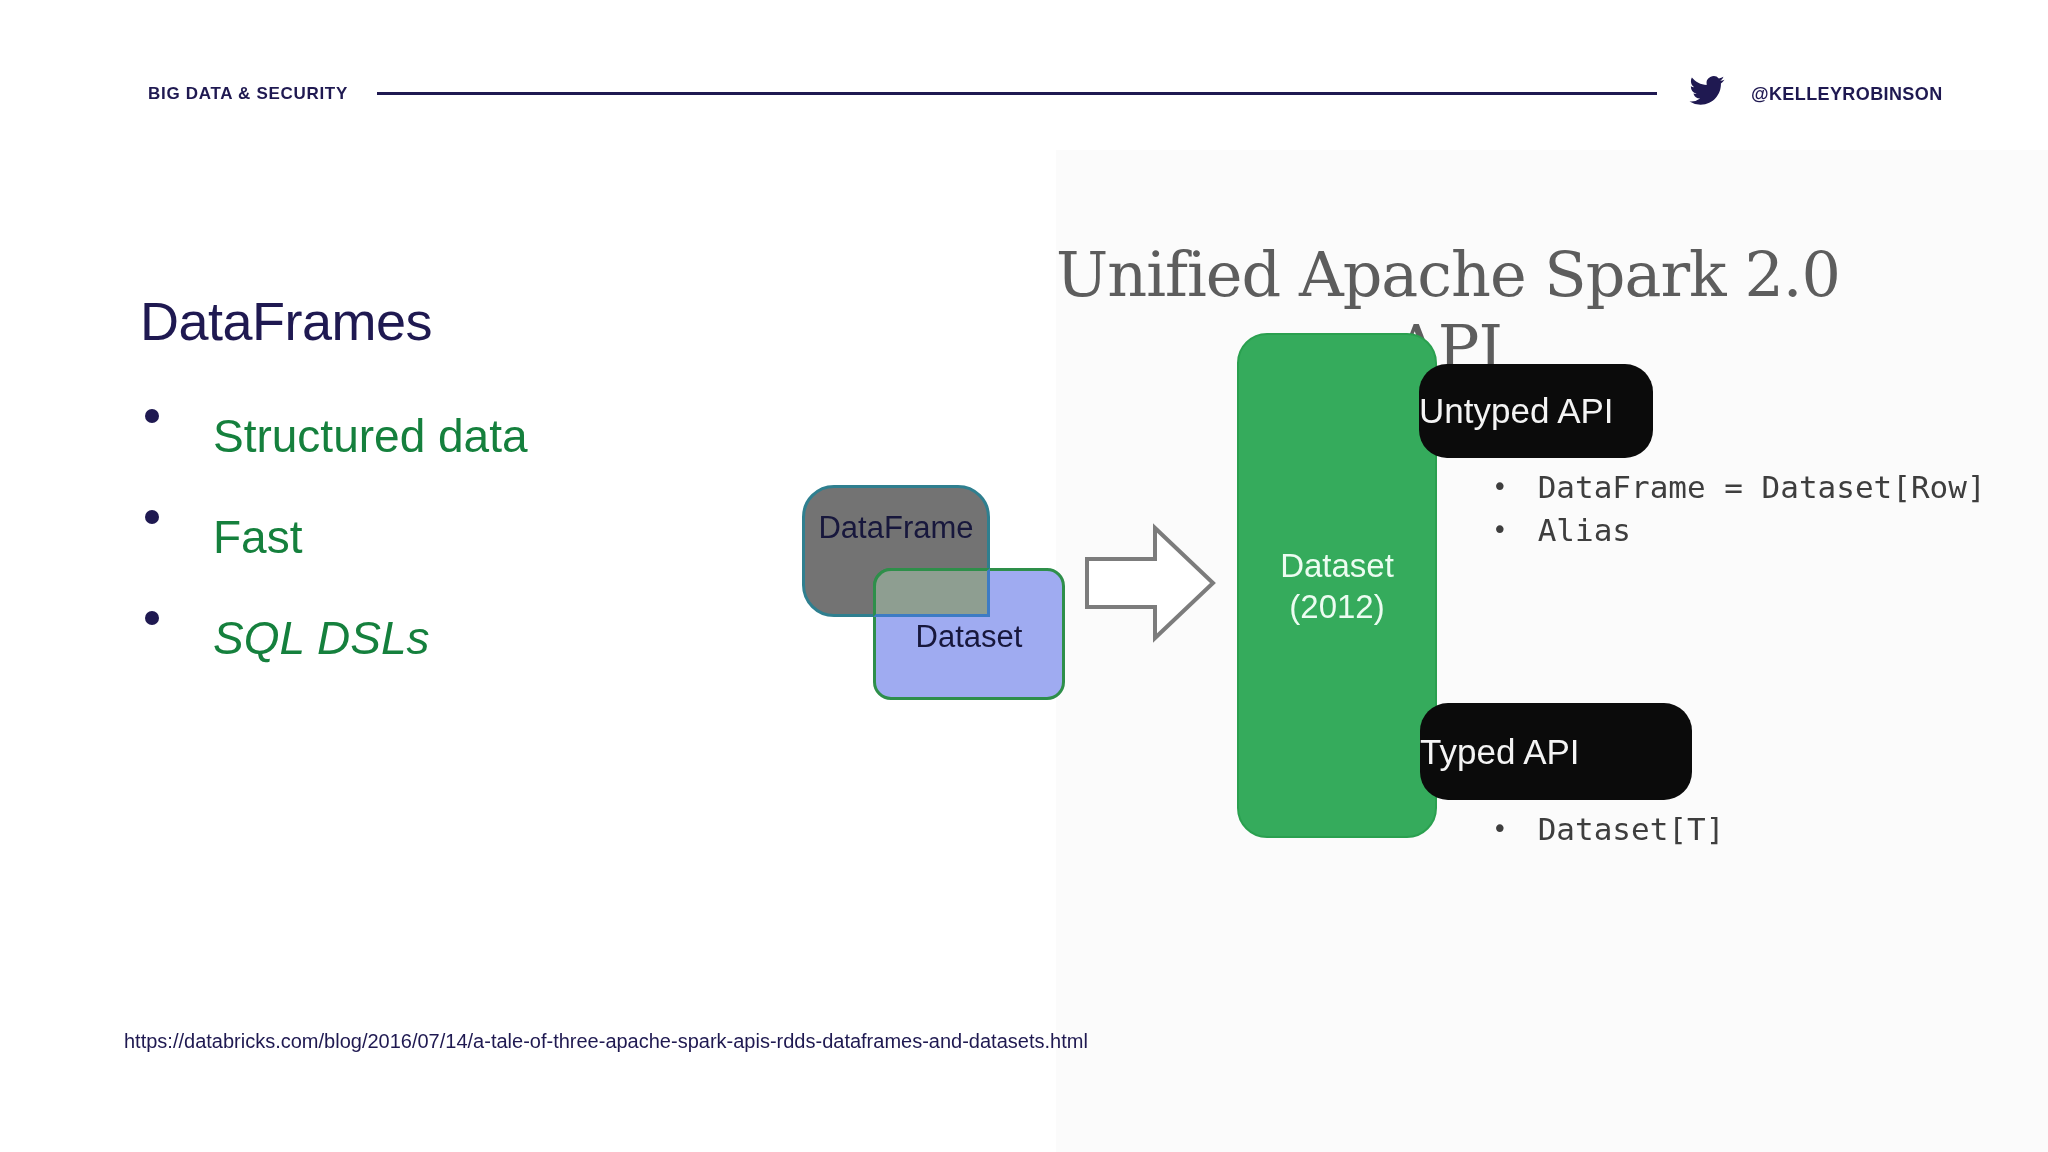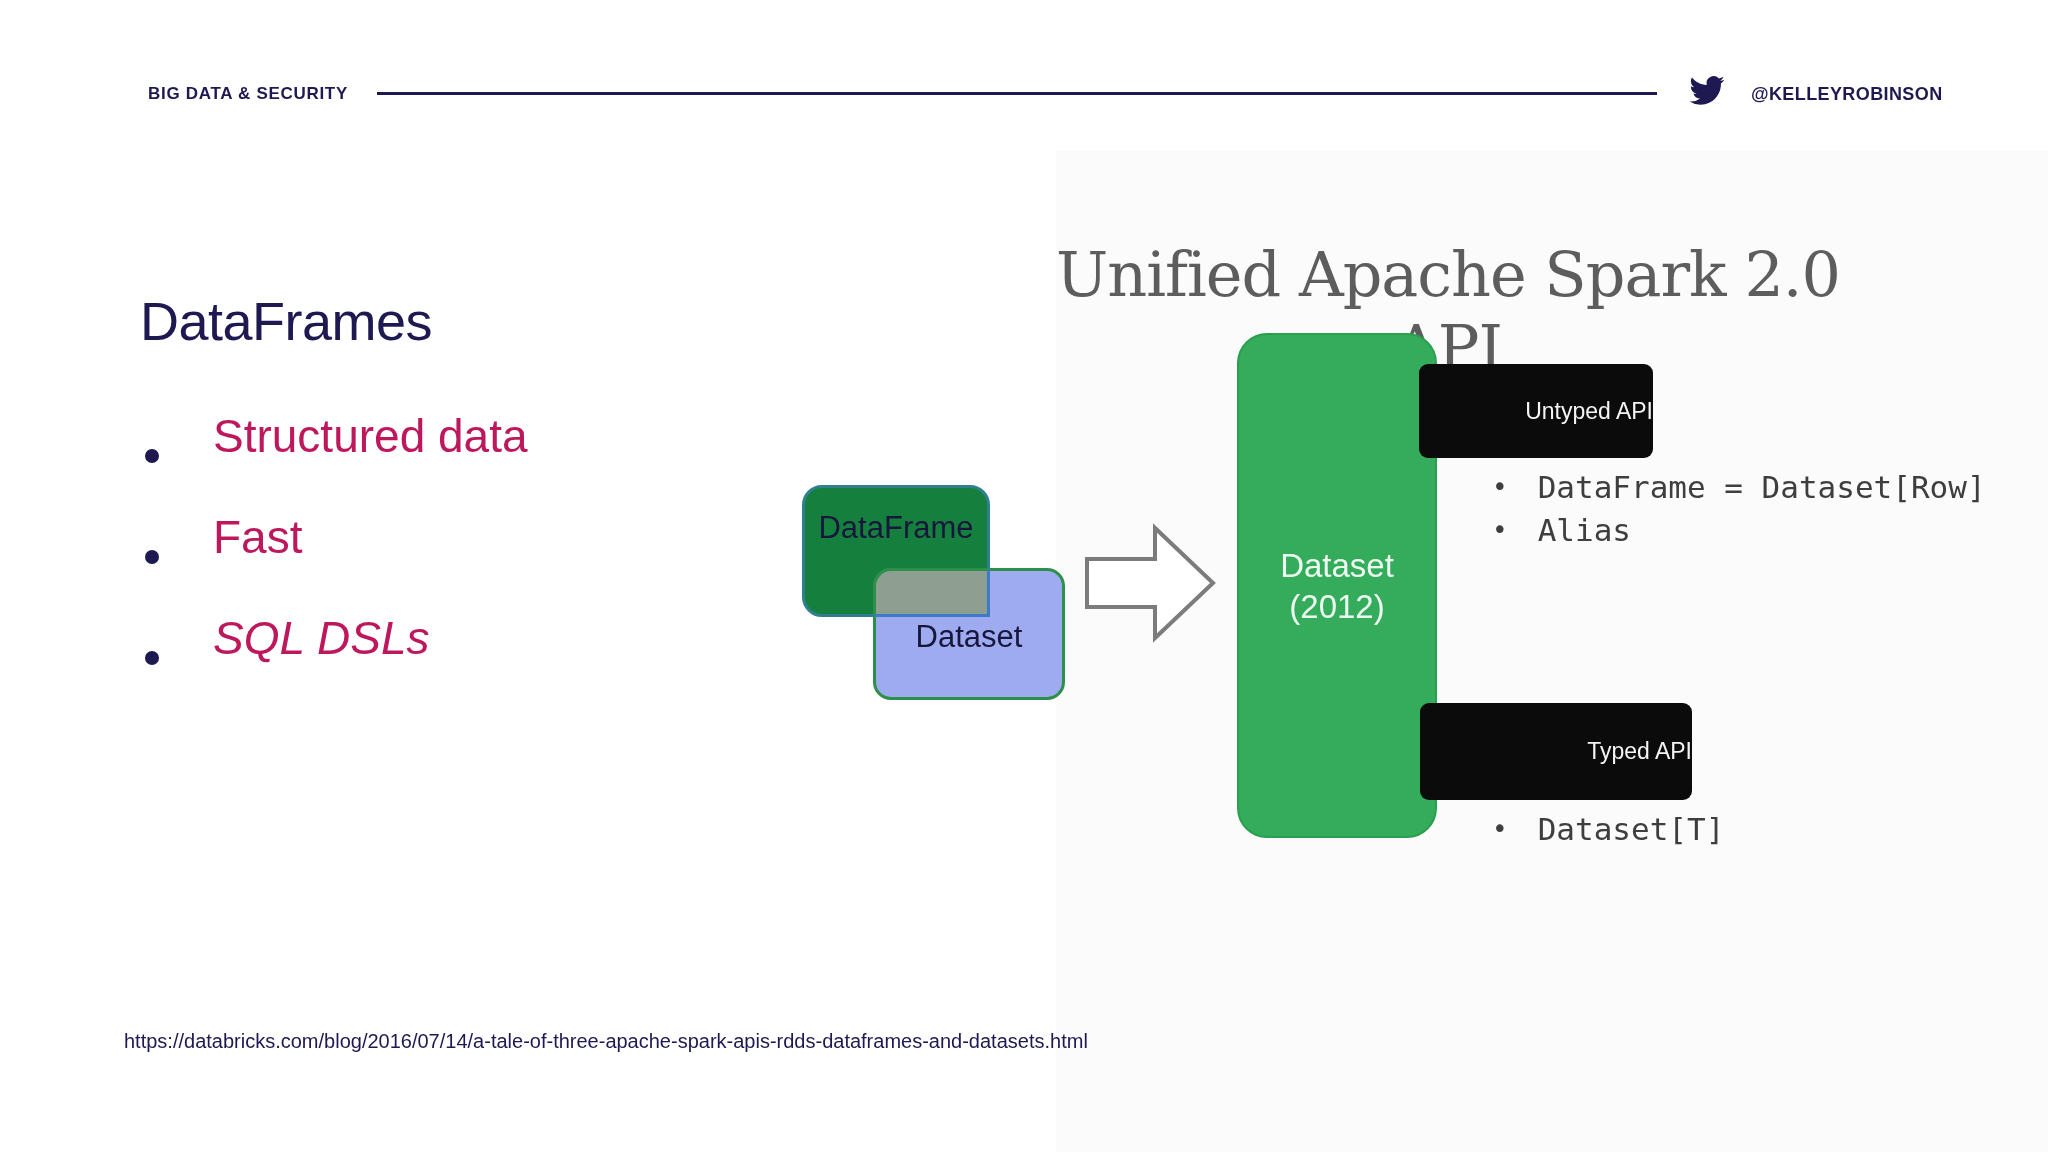--- a/index.html
+++ b/index.html
@@ -13,34 +13,34 @@
   .hdr-label { left:142px; top:84px; font-size:17px; font-weight:bold;
                letter-spacing:0.7px; color:#1f1951;margin-left:6px; }
   .hdr-line  { left:377px; top:92px; width:1280px; height:3px; background:#1f1951; }
   .twitter   { left:1686px; top:73px; width:42px; height:35px; }
   .hdr-handle{ left:1740px; top:84px; font-size:18px; font-weight:bold;
                letter-spacing:0.4px; color:#1f1951;margin-left:11px; }
 
   
   .df-title { left:140px; top:290px; font-size:54px; font-weight:normal;
               letter-spacing:-0.5px; color:#1f1951; }
-  .bullet-row { position:absolute; left:140px; display:flex; align-items:flex-end;
-                color:#be185d; font-size:46px; }
+  .bullet-row { position:absolute; left:140px; display:flex; align-items:flex-start;
+                color:#15803d; font-size:46px; }
   .bullet-row .dot { width:14px; height:14px; border-radius:50%;
                      background:#1f1951; margin:0 54px 0 5px; flex:0 0 auto; }
   .b1 { top:409px; } .b2 { top:510px; } .b3 { top:611px;font-style:italic; }
 
   
   .fig-panel { left:1056px; top:150px; width:992px; height:1002px; background:#fbfbfb; }
   .fig-title { left:1016px; top:238px; width:864px; text-align:center;
                font-family:"DejaVu Serif", serif; font-size:62px;
                letter-spacing:-1px; color:#5d5d5d; }
 
   .box-dataframe { left:802px; top:485px; width:188px; height:132px;
-                   background:#15803d; border:3px solid #2f7f8f; border-radius:20px;
+                   background:#737373; border:3px solid #2f7f8f; border-radius:32px;
                    box-sizing:border-box;padding-left:36px; }
   .box-dataframe .lbl { position:absolute; top:22px; left:0; width:100%;
                         text-align:center; font-size:31px; color:#17173c; }
   .box-dataset { left:873px; top:568px; width:192px; height:132px;
                  background:#9fabf1; border:3px solid #2e8f4a; border-radius:18px;
                  box-sizing:border-box; }
   .box-dataset .lbl { position:absolute; top:48px; left:0; width:100%;
                       text-align:center; font-size:31px; color:#17173c; }
   .box-overlap { left:873px; top:568px; width:117px; height:49px;
                  background:#8e9e91; box-sizing:border-box;
@@ -50,23 +50,23 @@
 
   .arrow-svg { left:1080px; top:522px; }
 
   .box-unified { left:1237px; top:333px; width:200px; height:505px;
                  background:#35ab5c; border:2px solid #2aa04f; border-radius:30px;
                  box-sizing:border-box; display:flex; align-items:center;
                  justify-content:center; }
   .box-unified .lines { text-align:center; color:#ecfcf1; font-size:33px;
                         line-height:41px; }
 
-  .api-pill { background:#0b0b0b; border-radius:9px; color:#f4f4f4;
-              display:flex; align-items:center; justify-content:flex-end;
-              font-size:23px; }
+  .api-pill { background:#0b0b0b; border-radius:28px; color:#f4f4f4;
+              display:flex; align-items:center; justify-content:flex-start;
+              font-size:35px; }
   .pill-untyped { left:1419px; top:364px; width:234px; height:94px; }
   .pill-typed   { left:1420px; top:703px; width:272px; height:97px; }
 
   .code-row { position:absolute; display:flex; align-items:center; height:44px;
               font-family:"DejaVu Sans Mono", monospace; font-size:31px;
               color:#3e3e3e; white-space:pre; }
   .code-row .cdot { font-size:26px; margin-right:30px; color:#3e3e3e; }
   .cr1 { left:1492px; top:465px; }
   .cr2 { left:1492px; top:508px; }
   .cr3 { left:1492px; top:807px; }

